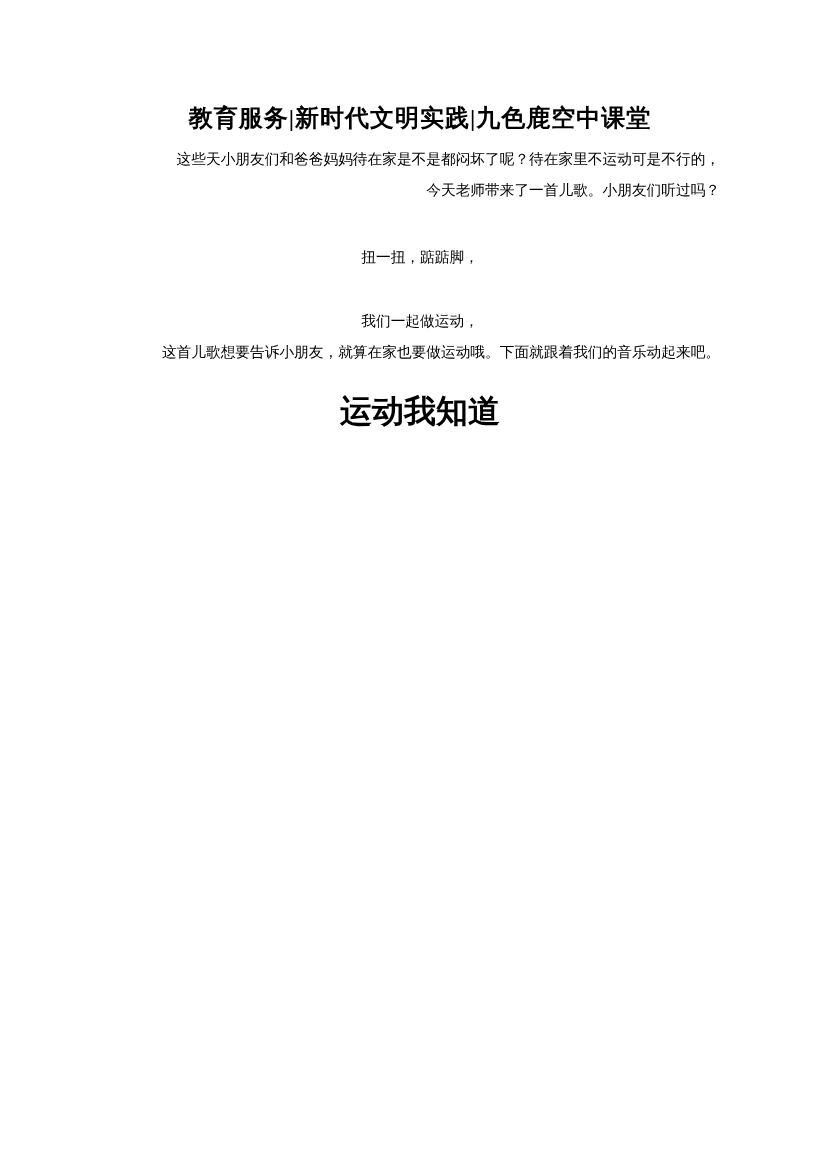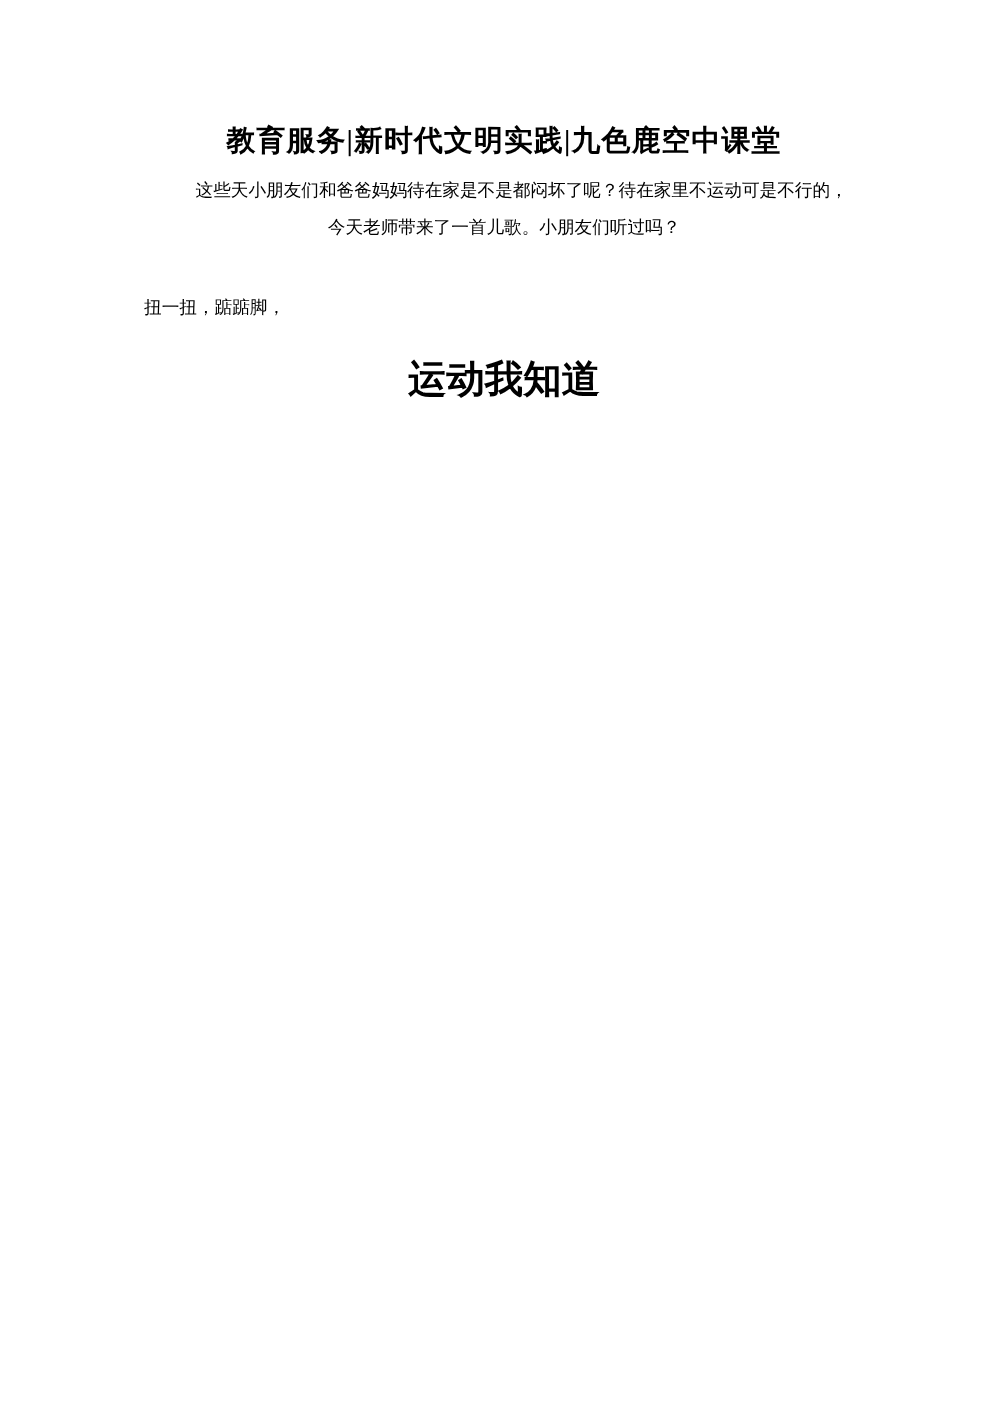--- a/index.html
+++ b/index.html
@@ -25,35 +25,35 @@
     font-size: 24px;
     line-height: 46px;
     text-align: center;
     letter-spacing: 1px;
   }
   .para {
     font-size: 14.7px;
     line-height: 31px;
     margin: 0;
     white-space: pre-line;
-    text-align: center;
+    text-align: right;
   }
   .indented {
     text-indent: 29.4px;
   }
   .intro {
     margin-top: 3px;
   }
   .song {
     margin-top: 36px;
   }
   .song-line {
     font-size: 14.7px;
     line-height: 31px;
-    text-align: left;
+    text-align: center;
   }
   .song-line + .song-line {
     margin-top: 33px;
   }
   .section-heading {
     font-family: "Liberation Serif", "DejaVu Serif", serif;
     font-size: 32px;
     font-weight: bold;
     line-height: 44px;
     text-align: center;
@@ -70,19 +70,21 @@
 
   <header>
     <div class="doc-title">教育服务|新时代文明实践|九色鹿空中课堂</div>
   </header>
 
   <p class="para indented intro">这些天小朋友们和爸爸妈妈待在家是不是都闷坏了呢？待在家里不运动可是不行的，
 今天老师带来了一首儿歌。小朋友们听过吗？</p>
 
   <div class="song">
     <div class="song-line">扭一扭，踮踮脚，</div>
+    <div class="song-line">我们一起做运动，</div>
   </div>
 
+  <p class="para">这首儿歌想要告诉小朋友，就算在家也要做运动哦。下面就跟着我们的音乐动起来吧。</p>
 
   <h2 class="section-heading">运动我知道</h2>
 
 
 </div>
 
 </body></html>

